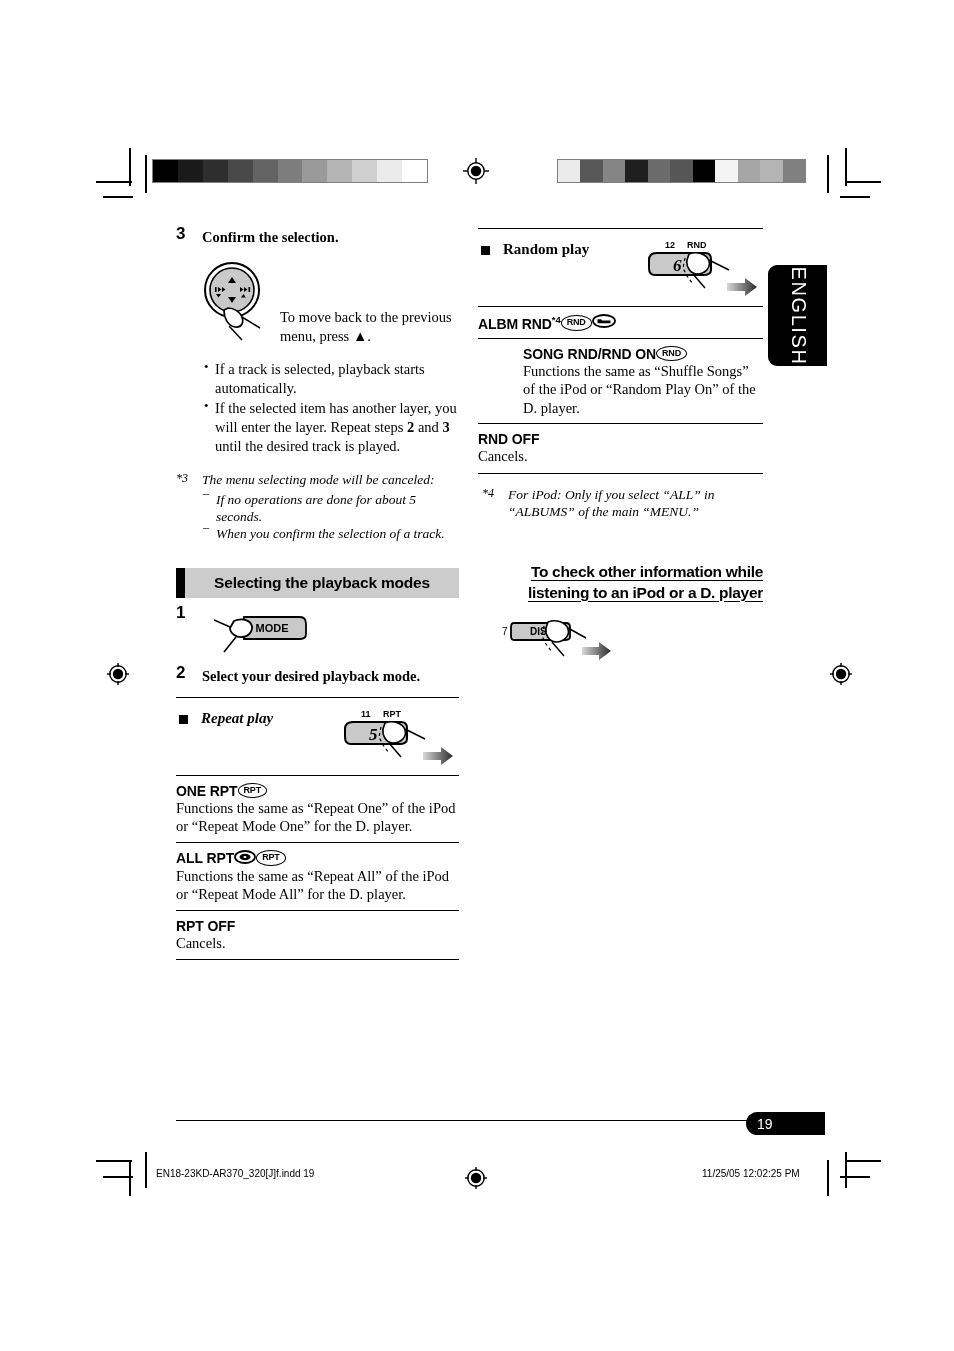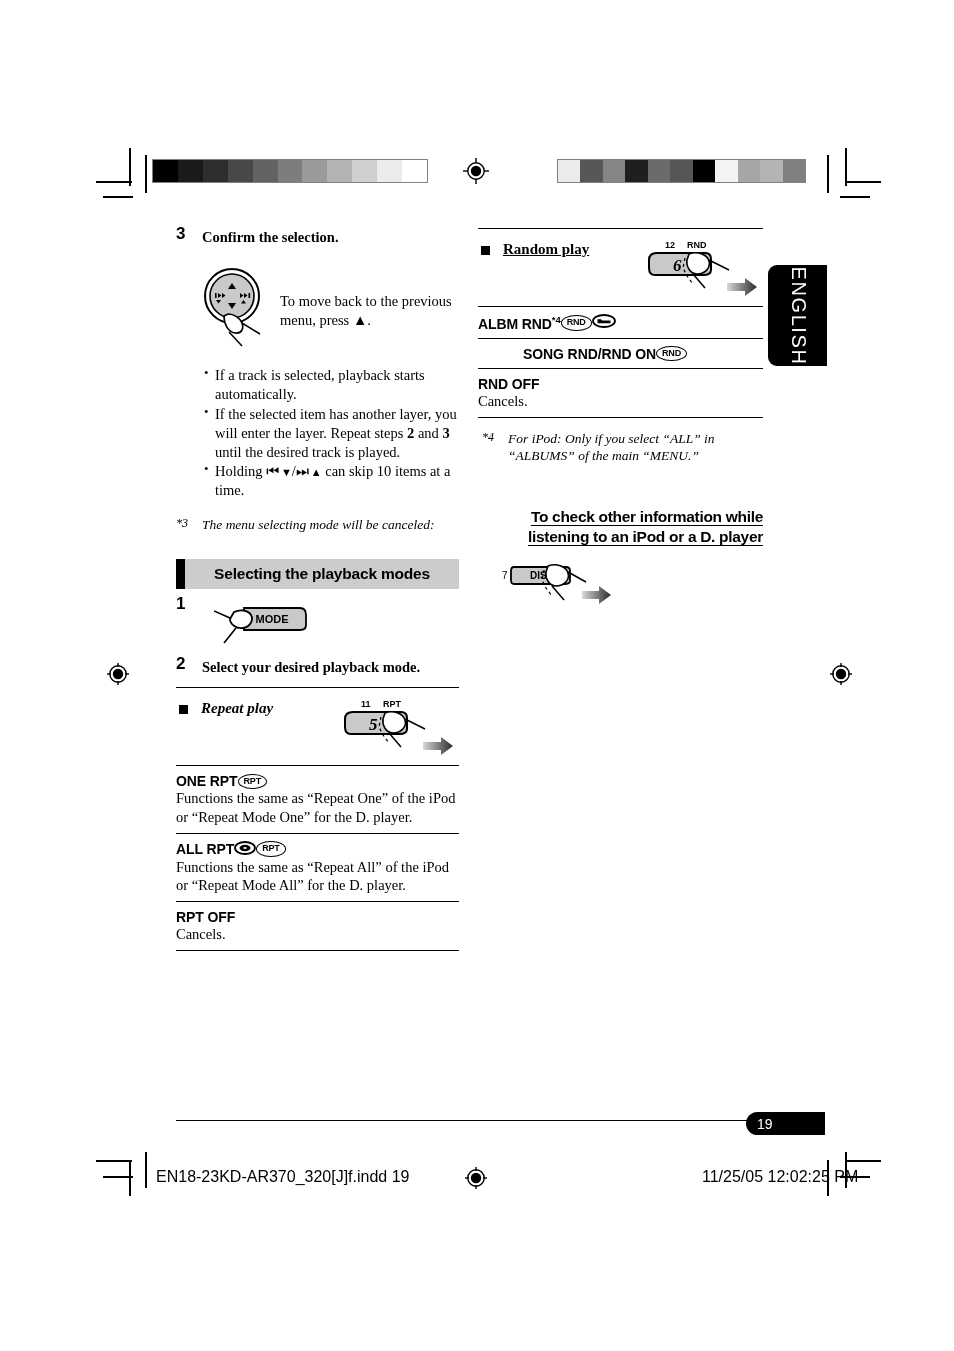--- a/index.html
+++ b/index.html
@@ -291,21 +291,21 @@
     display: flex;
     align-items: center;
     padding-left: 11px;
     box-sizing: border-box;
   }
 
   
   .footer-text {
     position: absolute;
     font-family: "Liberation Sans", sans-serif;
-    font-size: 16px;
+    font-size: 10px;
     color: #000;
     white-space: nowrap;
   }
   .footer-left { left: 156px; top: 1168px; }
   .footer-right { left: 702px; top: 1168px; }
 </style>
 </head>
 <body>
 
 <div class="page">
@@ -403,21 +403,21 @@
   <div class="lang-tab">
     <span>ENGLISH</span>
   </div>
 
   <div class="col-left">
 
     <div class="step">
       <div class="step-num">3</div>
       <div class="step-title">Confirm the selection.</div>
 
-      <div style="display:flex; align-items:center; margin-top:20px;">
+      <div style="display:flex; align-items:flex-end; margin-top:14px;">
         <div class="illus" style="flex:0 0 auto; width:72px;">
           <svg width="72" height="82" viewBox="0 0 72 82">
             <circle cx="30" cy="30" r="27" fill="#ffffff" stroke="#000" stroke-width="2"></circle>
             <circle cx="30" cy="30" r="22" fill="#c9c9c9" stroke="#000" stroke-width="1.6"></circle>
             <polygon points="30,17 26,23 34,23" fill="#000"></polygon>
             <polygon points="30,43 26,37 34,37" fill="#000"></polygon>
             <g fill="#000">
               <rect x="13" y="27" width="1.6" height="5"></rect>
               <polygon points="16,27 16,32 19.5,29.5"></polygon>
               <polygon points="20,27 20,32 23.5,29.5"></polygon>
@@ -433,27 +433,30 @@
             <line x1="40" y1="57" x2="58" y2="68" stroke="#000" stroke-width="1.5"></line>
             <line x1="27" y1="66" x2="40" y2="80" stroke="#000" stroke-width="1.5"></line>
           </svg>
         </div>
         <div class="body-text" style="flex:1 1 auto; padding-top:4px; padding-left:6px;">To move back to the previous menu, press ▲.</div>
       </div>
 
       <ul class="bullets" style="margin-top:14px;">
         <li>If a track is selected, playback starts automatically.</li>
         <li><span>If the selected item has another layer, you will enter the layer. Repeat steps </span><b>2</b><span> and </span><b>3</b><span> until the desired track is played.</span></li>
-        <li><span>Holding </span><span style="letter-spacing:-1px;">⏮</span><span style="font-size:11px;"> ▼</span><span>/</span><span style="letter-spacing:-1px;">⏭</span><span style="font-size:11px;"> ▲</span><span> can skip 10 items at a time.</span></li>
       </ul>
     </div>
 
     <div class="footnote" style="margin-top:16px;">
       <span class="fn-mark">*3</span>
       <span>The menu selecting mode will be canceled:</span>
+      <ul class="fn-sub">
+        <li>If no operations are done for about 5 seconds.</li>
+        <li>When you confirm the selection of a track.</li>
+      </ul>
     </div>
 
     <div class="section-header" style="margin-top:26px;">
       <div class="bar"></div>
       <div class="label">Selecting the playback modes</div>
     </div>
 
     <div class="step" style="margin-top:9px;">
       <div class="step-num">1</div>
       <div class="illus" style="margin-left:12px;">
@@ -537,21 +540,21 @@
     </div>
 
     <hr class="rule" style="margin-top:7px;">
   </div>
 
   <div class="col-right">
 
     <hr class="rule" style="margin-top:0px;">
 
     <div style="display:flex; align-items:flex-start; margin-top:9px;">
-      <div class="mode-title" style="flex:1 1 auto; padding-top:3px;text-decoration:underline;">
+      <div class="mode-title" style="flex:1 1 auto; padding-top:3px;">
         <span class="sq"></span>
         <span>Random play</span>
       </div>
       <div class="illus" style="flex:0 0 auto; width:120px;">
         <svg width="120" height="62" viewBox="0 0 120 62">
           <text x="22" y="10" font-family="Liberation Sans, sans-serif" font-size="9" font-weight="bold" fill="#000">12</text>
           <text x="44" y="10" font-family="Liberation Sans, sans-serif" font-size="9" font-weight="bold" fill="#000">RND</text>
           <path d="M6,22 Q6,15 14,15 L62,15 Q68,15 68,21 L68,32 Q68,37 60,37 L12,37 Q6,37 6,30 Z" fill="#c9c9c9" stroke="#000" stroke-width="2"></path>
           <text x="30" y="33" font-family="Liberation Serif, serif" font-size="17" font-weight="bold" font-style="italic" fill="#000">6</text>
           <path d="M46,16 C54,13 64,16 66,23 C68,30 62,36 54,36 C47,36 43,28 44,22 Z" fill="#ffffff" stroke="#000" stroke-width="1.6"></path>
@@ -584,20 +587,21 @@
       </div>
     </div>
 
     <hr class="rule-thin" style="margin-top:6px;">
 
     <div style="margin-top:7px;margin-left:45px;">
       <div class="entry-name">
         <span>SONG RND/RND ON</span>
         <span class="badge">RND</span>
       </div>
+      <p class="entry-desc">Functions the same as “Shuffle Songs” of the iPod or “Random Play On” of the D. player.</p>
     </div>
 
     <hr class="rule-thin" style="margin-top:6px;">
 
     <div style="margin-top:7px;">
       <div class="entry-name">
         <span>RND OFF</span>
       </div>
       <p class="entry-desc">Cancels.</p>
     </div>

